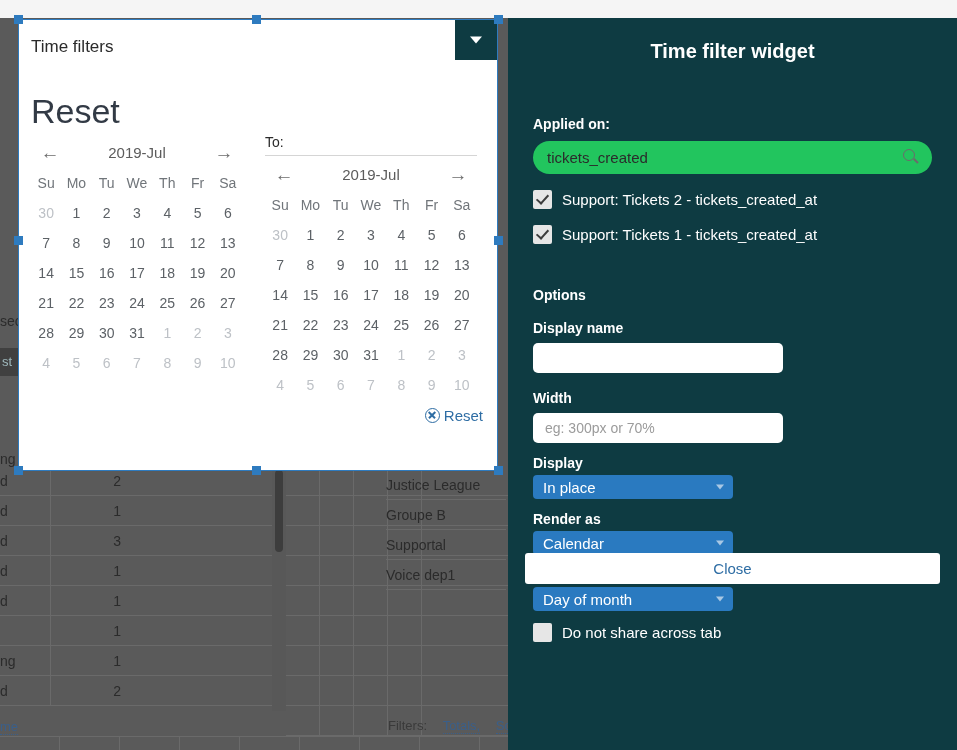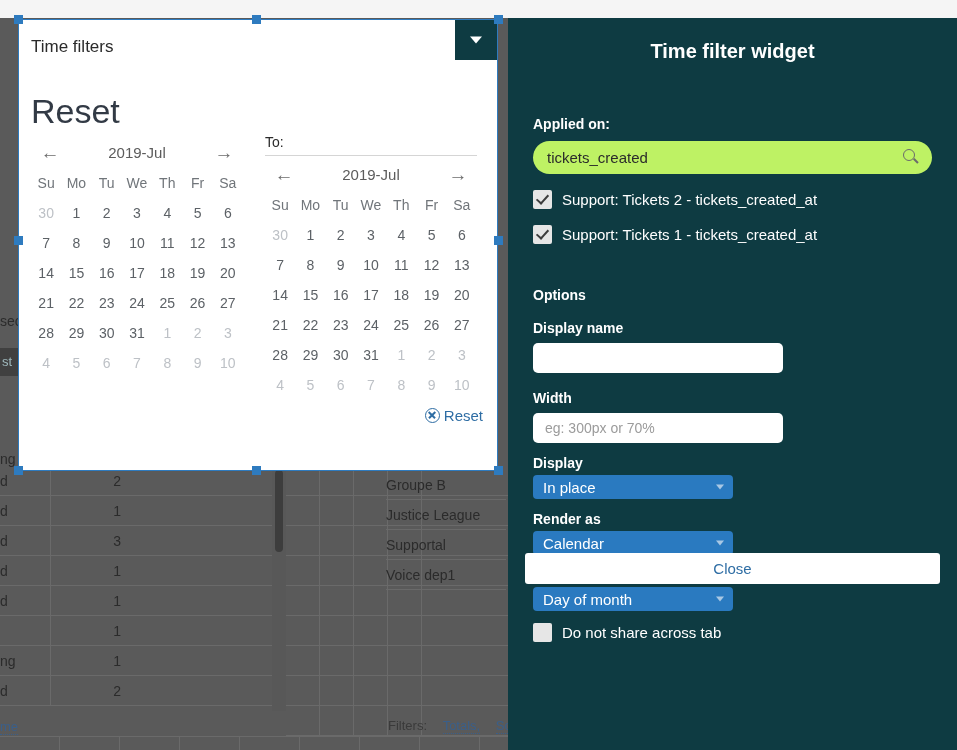--- a/index.html
+++ b/index.html
@@ -185,21 +185,21 @@
   .panel-title {
     text-align: center; font-size: 20px; font-weight: bold;
     padding-top: 22px;
   }
   .panel-label {
     font-size: 14px; font-weight: bold; margin-top: 0px;
   }
   .applied-on { margin-top: 53px; }
   .search-box {
     position: relative; margin-top: 9px; height: 33px;
-    background: #bef264; border-radius: 17px;
+    background: #22c55e; border-radius: 17px;
   }
   .search-box input {
     width: 100%; height: 33px; border: none; outline: none;
     background: transparent; border-radius: 17px;
     padding: 0 38px 0 14px; font-size: 15px;
     color: #2b2b2b; font-family: "Liberation Sans", sans-serif;
   }
   .search-icon {
     position: absolute; right: 14px; top: 8px; width: 15px; height: 15px;
   }
@@ -415,22 +415,22 @@
         <div class="gcell" style="left: 68px; top: 270px; width: 34px;"></div>
         <div class="gcell" style="left: 102px; top: 270px; width: 34px;"></div>
         <div class="gcell" style="left: 136px; top: 270px; width: 100px;"></div>
         <div class="gcell" style="left: 236px; top: 270px; width: 100px;"></div>
         <div class="gcell" style="left: 336px; top: 270px; width: 100px;"></div>
         <div class="gcell" style="left: 436px; top: 270px; width: 100px;"></div>
         <div class="gcell" style="left: 536px; top: 270px; width: 100px;"></div>
       </div>
 
     <div class="bg-groups" id="bg-groups">
+        <div class="grp">Justice League</div>
         <div class="grp">Groupe B</div>
-        <div class="grp">Justice League</div>
         <div class="grp">Supportal</div>
         <div class="grp">Voice dep1</div>
       </div>
 
     <div class="bg-filters">
       <span>Filters:</span>
       <span class="lnk">Totals,</span>
       <span class="lnk">So</span>
     </div>
 

